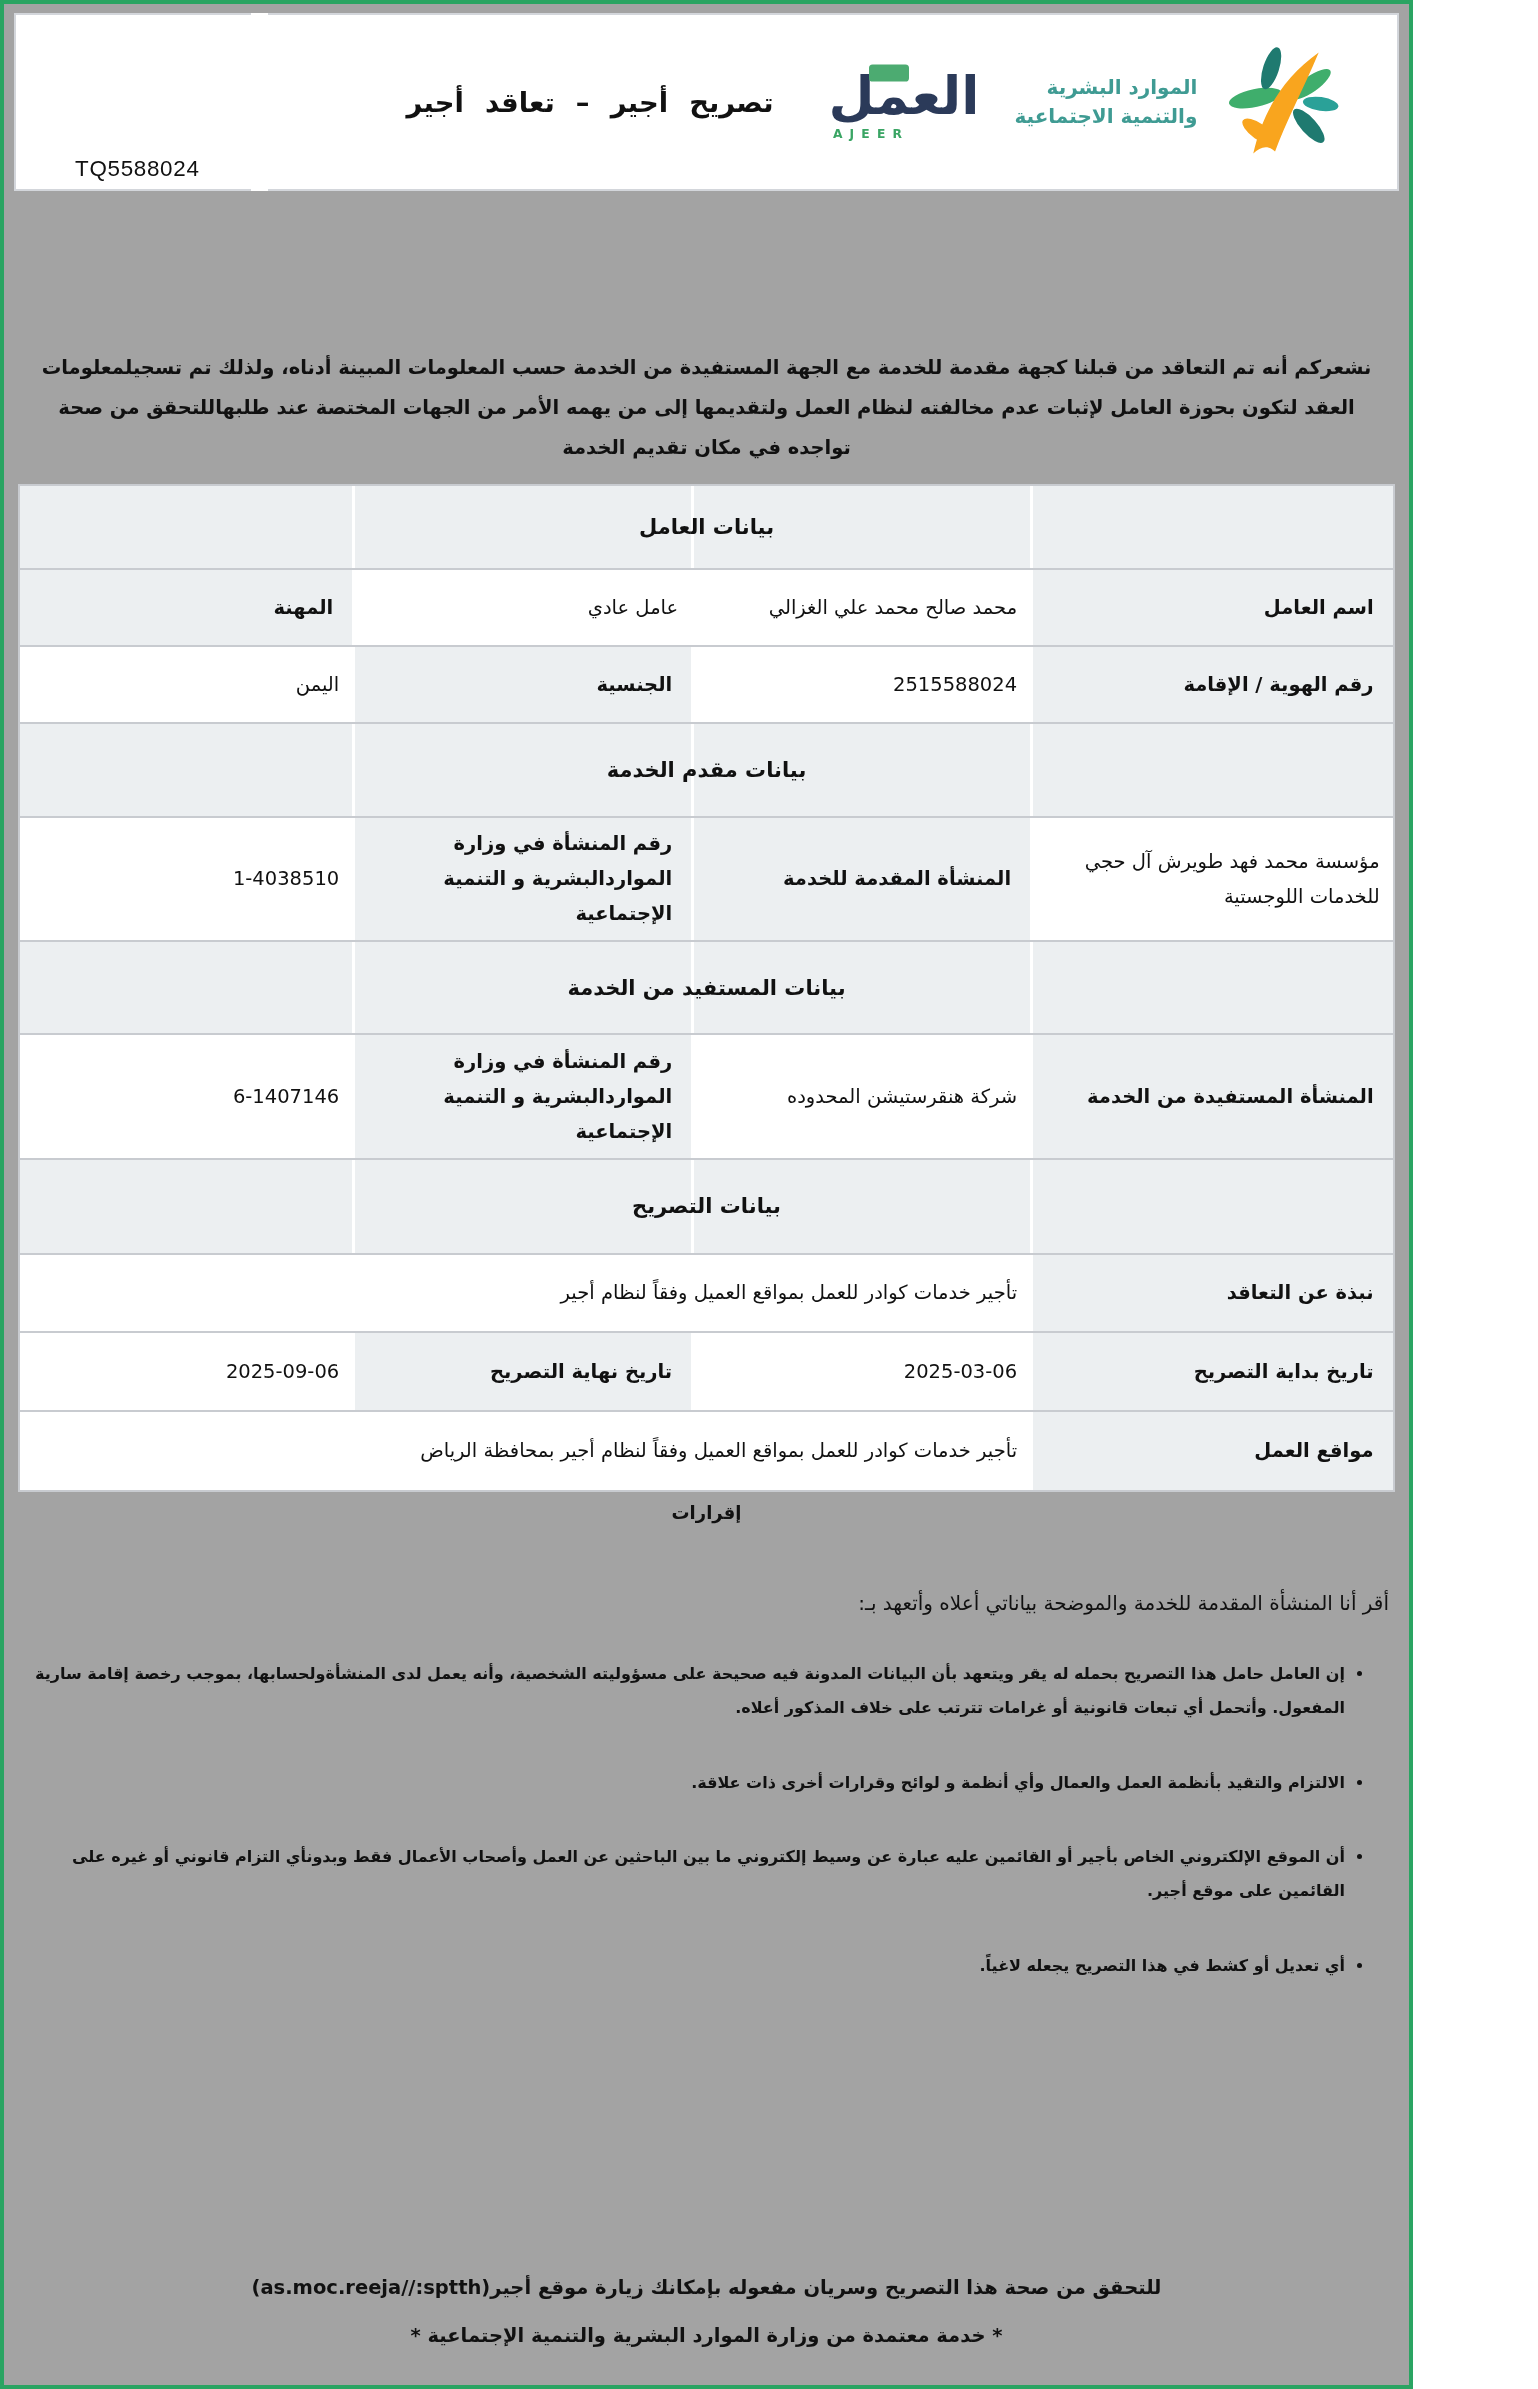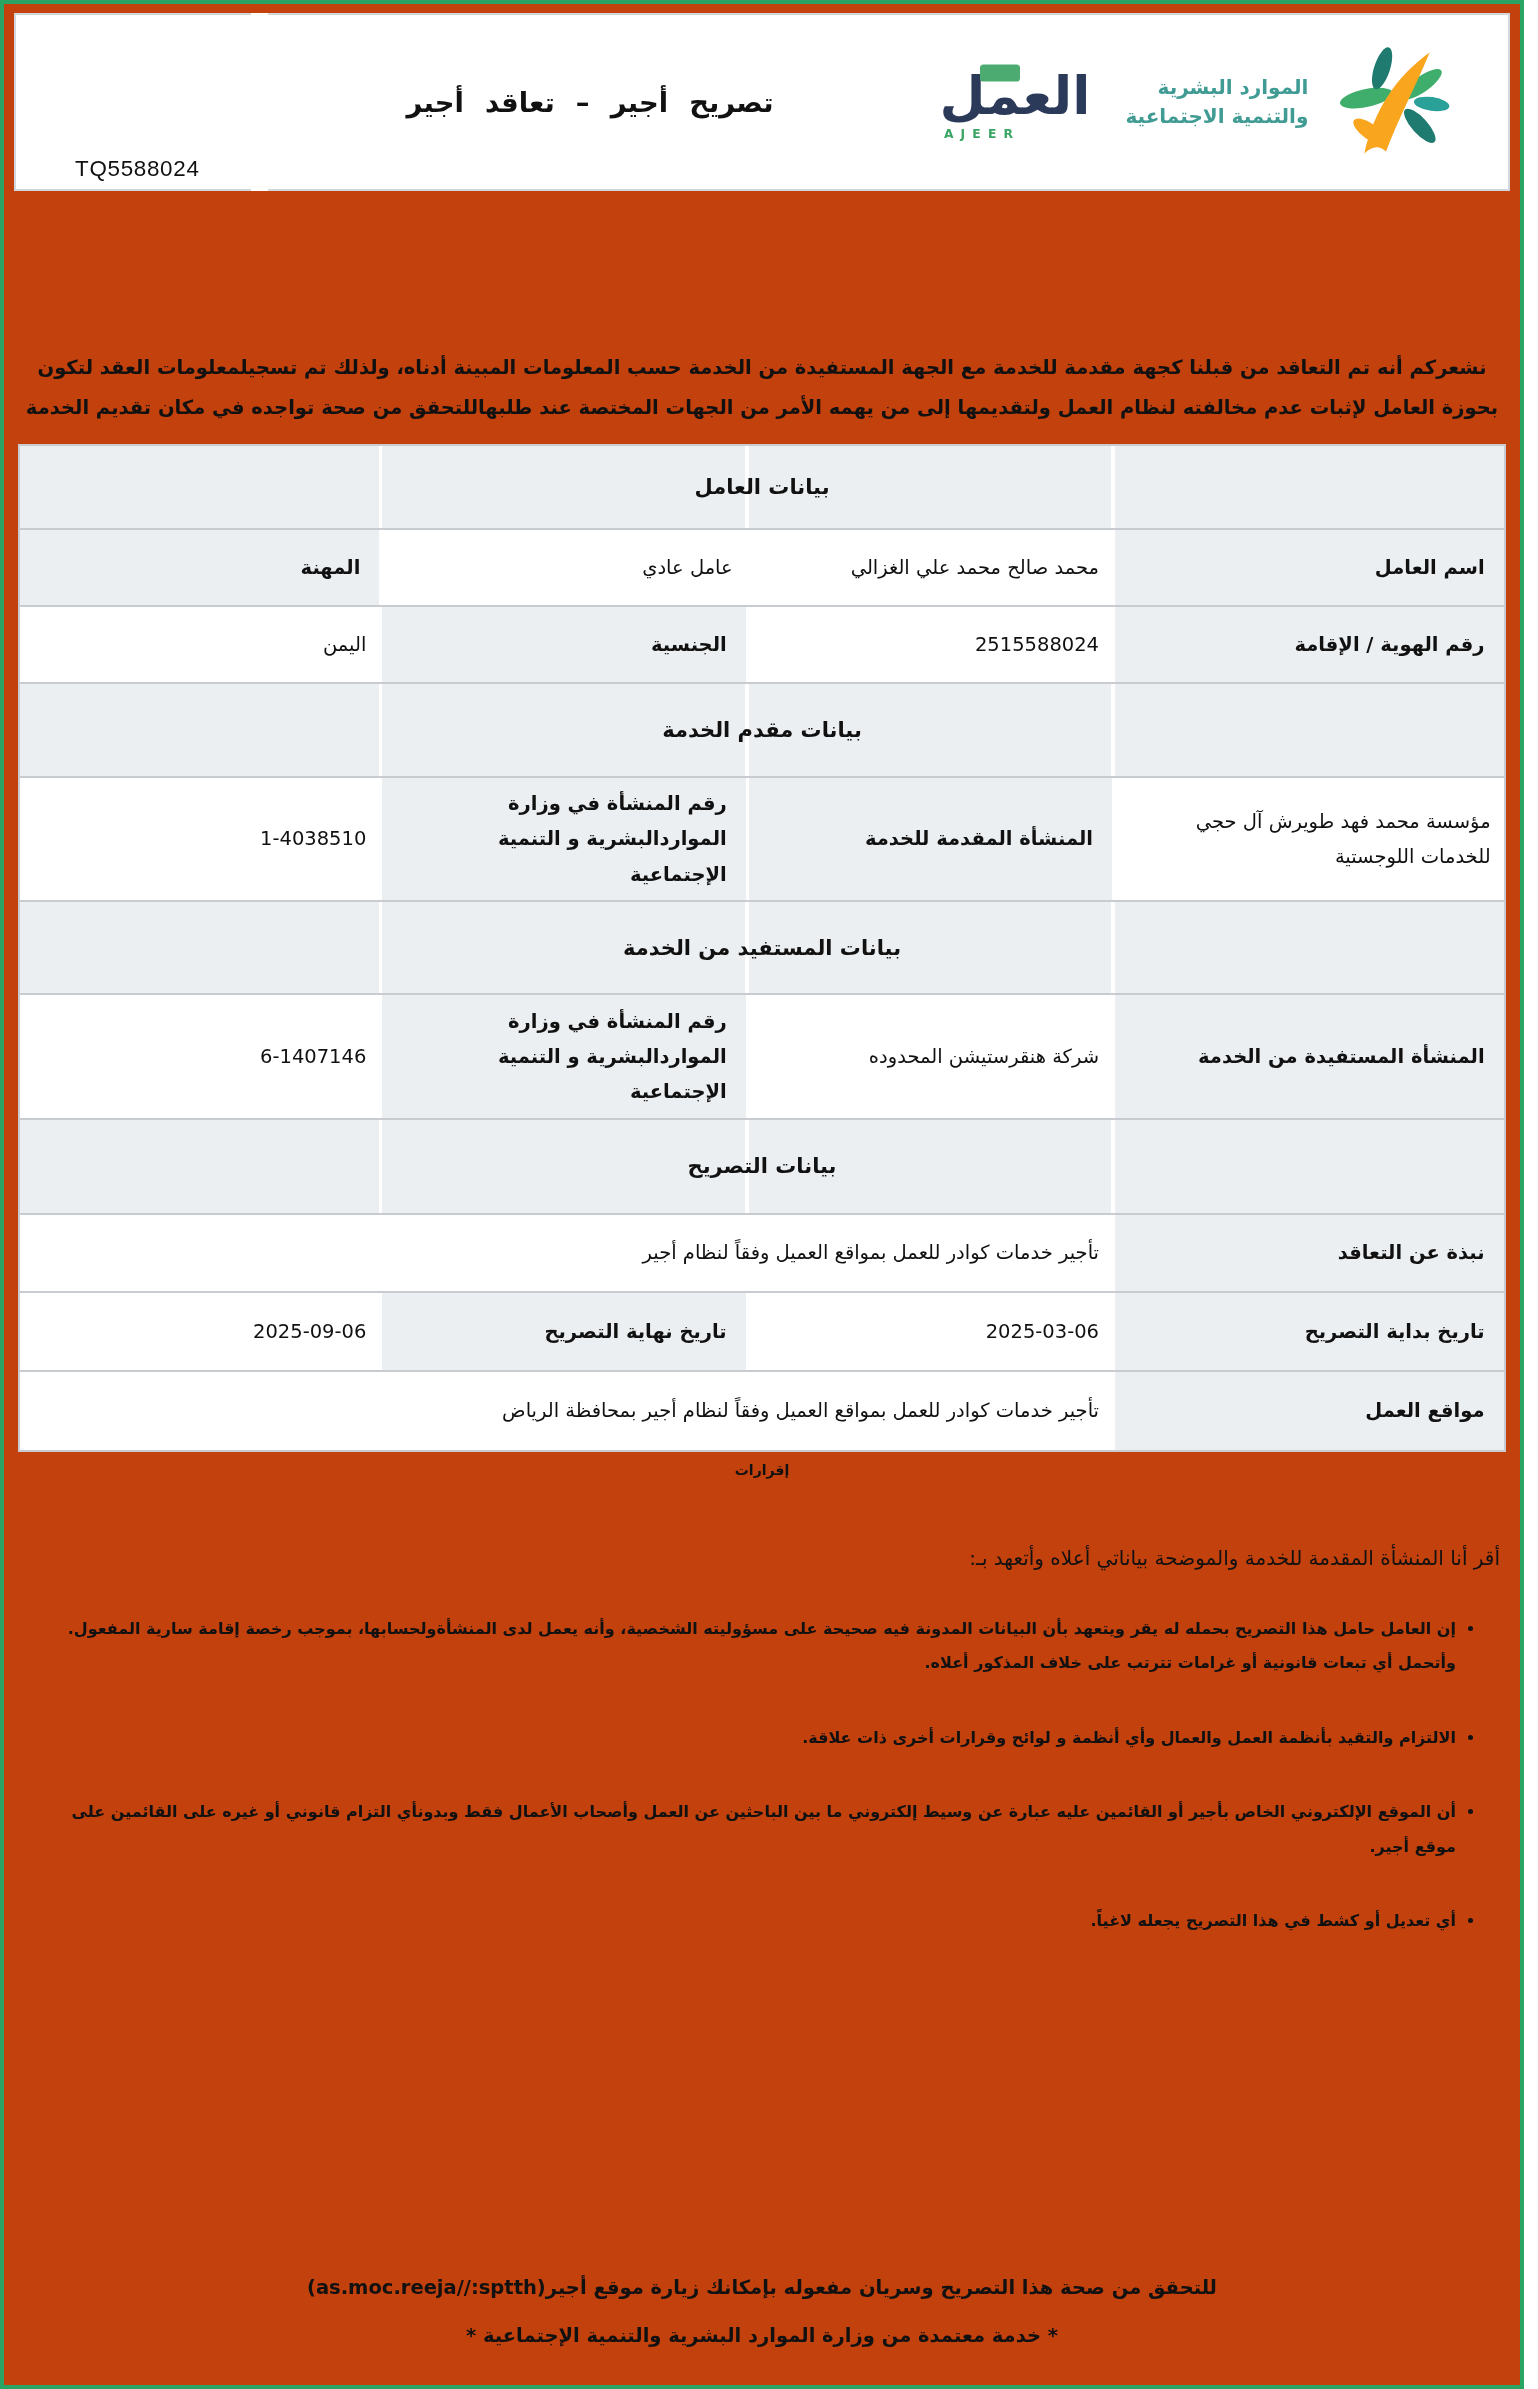--- a/index.html
+++ b/index.html
@@ -1,23 +1,23 @@
 <!DOCTYPE html>
 <html style="font-size:11.6px"><head>
 <meta charset="utf-8">
 <style>
   * { margin:0; padding:0; box-sizing:border-box; }
   html,body { background:#ffffff; }
   body { font-family:"DejaVu Sans", sans-serif; color:#111; }
 
   .page {
     position:relative;
-    width:1524px; height:2389px;
+    width:1413px; height:2389px;
     border:4.3px solid #2aa462;
-    background:#c2410c;
+    background:#a3a3a3;
     overflow:hidden;
   }
 
   
   .header-box {
     position:relative;
     margin:8.7px 10px 0 10px;
     height:178px;
     border:2.2px solid #d3d6db;
     background:#fff;
@@ -100,21 +100,21 @@
 
   .h113 { min-height:82px; } .h107 { min-height:77px; }
   .h130 { min-height:94px; } .h151 { min-height:109px; }
   .h129 { min-height:93px; } .h132 { min-height:95px; }
   .h108 { min-height:78px; } .h109 { min-height:79px; }
   .h111 { min-height:80px; }
 
   
   .decl-title {
     margin-top:10px; text-align:center;
-    font-size:14px; font-weight:bold; direction:rtl;
+    font-size:18px; font-weight:bold; direction:rtl;
   }
   .decl-intro {
     margin:68px 20px 0 20px;
     direction:rtl; text-align:right;
     font-size:20px; font-weight:normal;
   }
   .decl-list {
     margin:42px 51px 0 29px;
     direction:rtl;
     list-style:disc;

